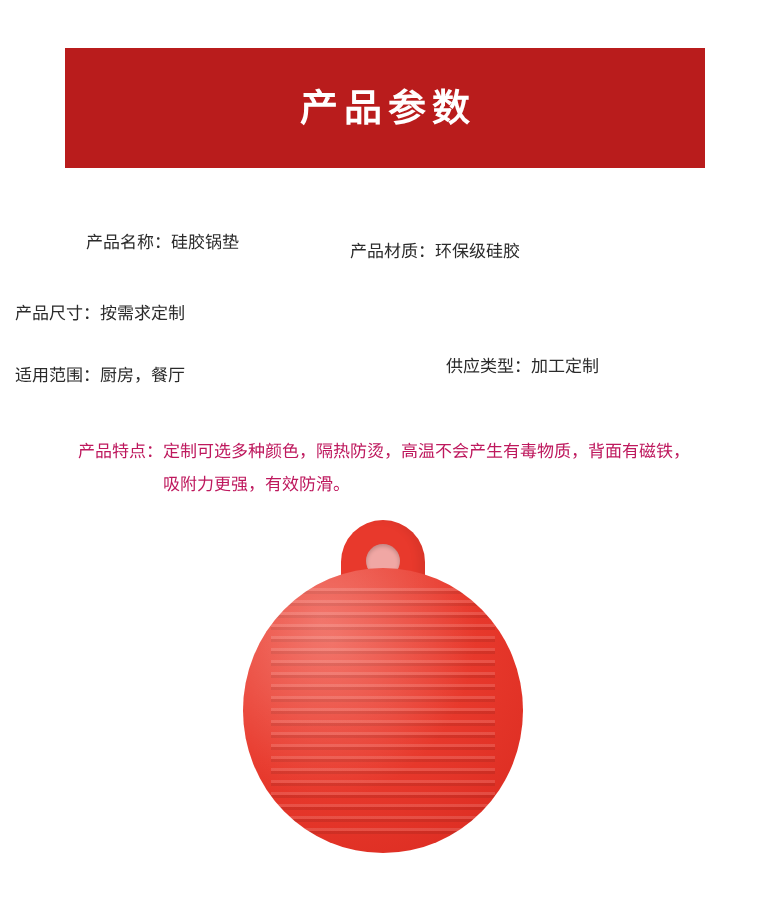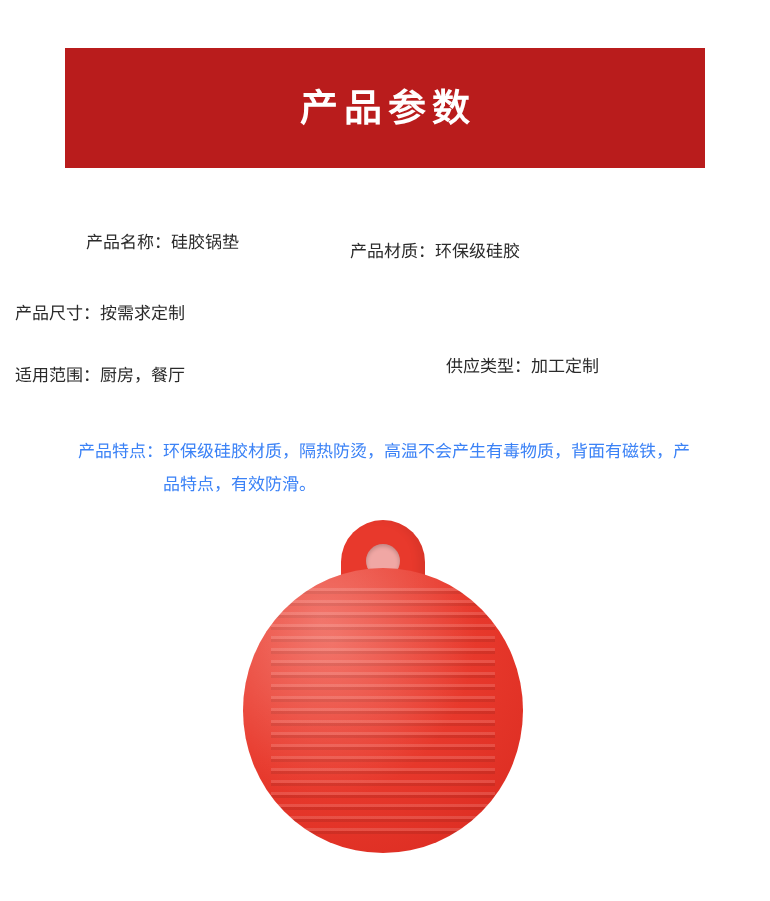--- a/index.html
+++ b/index.html
@@ -81,21 +81,21 @@
   
   .feature {
     position: absolute;
     left: 78px;
     top: 435px;
     width: 626px;
     display: flex;
     align-items: flex-start;
     font-size: 17px;
     line-height: 1.95;
-    color: #3b82f6;
+    color: #be185d;
   }
   .feature-label {
     white-space: nowrap;
   }
   .feature-text {
     flex: 1;
   }
 
   
   .product-figure {
@@ -192,21 +192,21 @@
       </div>
       <div class="spec-cell left">
         <span class="spec-label">供应类型：</span><span class="spec-value">加工定制</span>
       </div>
     </div>
 
   </div>
 
   <div class="feature">
     <span class="feature-label">产品特点：</span>
-    <span class="feature-text">环保级硅胶材质，隔热防烫，高温不会产生有毒物质，背面有磁铁，产品特点，有效防滑。</span>
+    <span class="feature-text">定制可选多种颜色，隔热防烫，高温不会产生有毒物质，背面有磁铁，吸附力更强，有效防滑。</span>
   </div>
 
   <div class="product-figure">
     <div class="tab"></div>
     <div class="tab-hole"></div>
     <div class="disc">
       <div class="ribs"></div>
       <div class="disc-sheen"></div>
     </div>
   </div>

